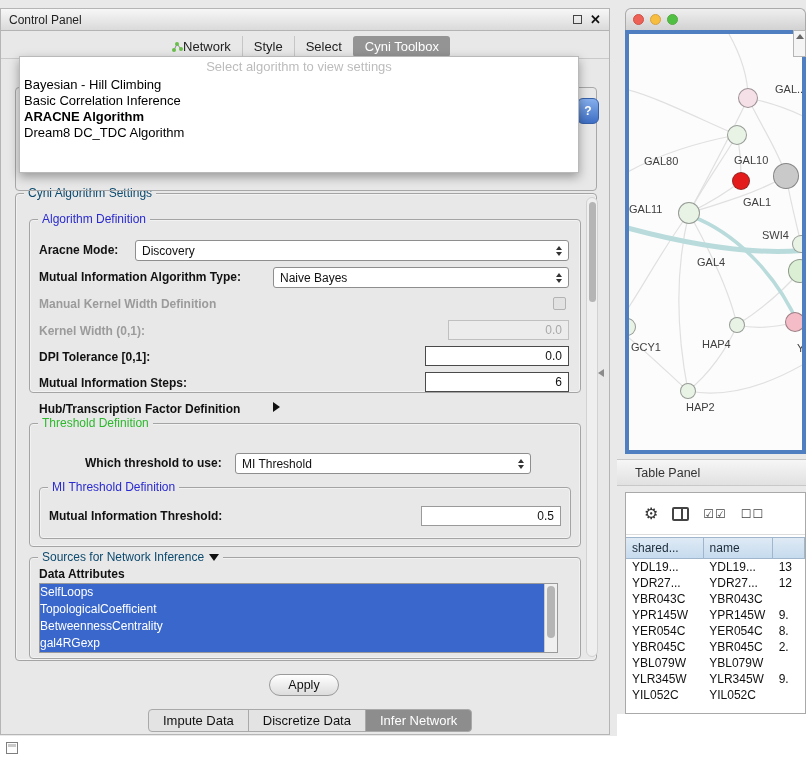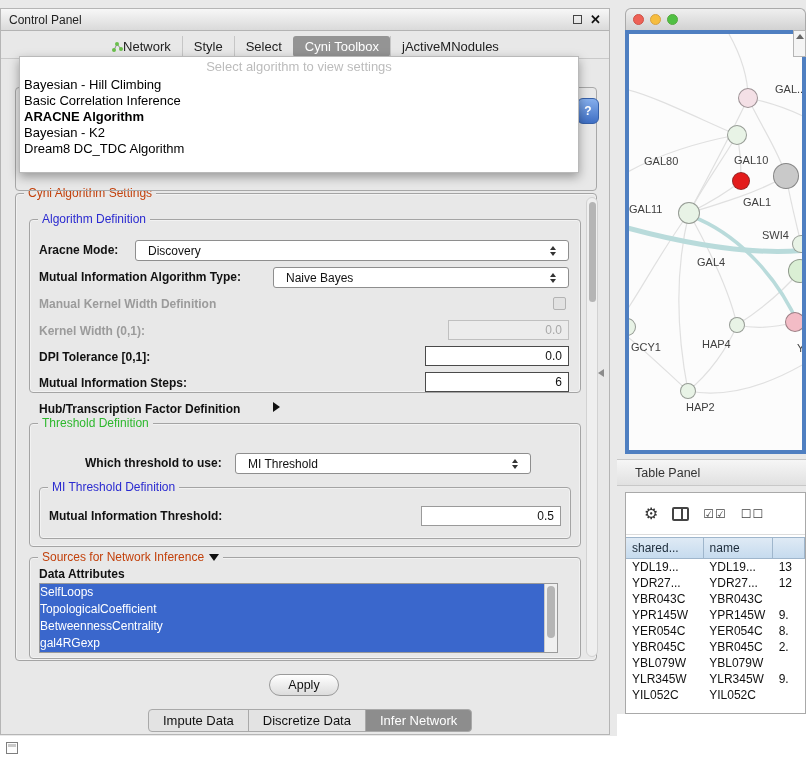--- a/index.html
+++ b/index.html
@@ -30,26 +30,26 @@
   .popup{left:18px;top:47px;width:560px;height:117px;background:#fff;border:1px solid #b9b9b9;box-shadow:0 4px 10px rgba(0,0,0,.35);z-index:50;}
   .dd-ph{height:20px;line-height:20px;text-align:center;color:#bcbcbc;font-size:13px;}
   .dd-item{height:16px;line-height:16px;padding-left:4px;font-size:13px;color:#000;}
   .dd-item.sel{font-weight:bold;}
 
   
   .gb{border:1px solid #a4a4a4;border-radius:4px;box-shadow:inset 0 0 0 1px #f2f2f2;}
   .gt{position:absolute;top:-8px;left:8px;background:#e8e8e8;padding:0 4px;font-size:12px;white-space:nowrap;display:flex;align-items:center;gap:5px;}
   .gt.blue{color:#2a2ad0;}
   .gt.green{color:#2db82d;}
-  .gt.black{color:#c2410c;}
+  .gt.black{color:#0c4a6e;}
 
   .lbl{font-size:12px;font-weight:bold;color:#111;white-space:nowrap;}
   .lbl.dis{color:#9b9b9b;}
 
-  .combo{display:flex;align-items:center;background:#fff;border:1px solid #8e8e8e;border-radius:3px;font-size:12px;padding:0 12px;}
+  .combo{display:flex;align-items:center;background:#fff;border:1px solid #8e8e8e;border-radius:3px;font-size:12px;padding:0 6px;}
   .combo-val{white-space:nowrap;overflow:hidden;}
   .spin{margin-left:auto;display:flex;flex-direction:column;gap:2px;}
   .spin i{width:0;height:0;border-left:3.5px solid transparent;border-right:3.5px solid transparent;display:block;}
   .spin .up{border-bottom:4px solid #333;}
   .spin .dn{border-top:4px solid #333;}
 
   .field{background:#fff;border:1px solid #4a4a4a;font-size:12px;display:flex;align-items:center;justify-content:flex-end;padding:0 6px;}
   .field.soft{border-color:#9a9a9a;}
   .field.dis{background:#ececec;border-color:#c0c0c0;color:#a8a8a8;}
   .chk{width:13px;height:13px;border:1px solid #b3b3b3;background:#e2e2e2;border-radius:2px;}
@@ -139,34 +139,30 @@
     </span>
     <span class="tab">
         <span>Style</span>
       </span>
     <span class="tab">
         <span>Select</span>
       </span>
     <span class="tab sel">
         <span>Cyni Toolbox</span>
       </span>
-    <span class="tab">
-        <span>jActiveMNodules</span>
-      </span>
   </div>
 
   <div class="abs gb-frag"></div>
   <div class="abs help-btn">?</div>
 
   <div class="abs popup">
     <div class="dd-ph">Select algorithm to view settings</div>
     <div class="dd-item">Bayesian - Hill Climbing</div>
     <div class="dd-item">Basic Correlation Inference</div>
     <div class="dd-item sel">ARACNE Algorithm</div>
-    <div class="dd-item">Bayesian - K2</div>
     <div class="dd-item">Dream8 DC_TDC Algorithm</div>
   </div>
 
   <div class="abs gb" style="left:14px;top:184px;width:582px;height:468px;">
     <span class="gt black">Cyni Algorithm Settings</span>
   </div>
 
   <div class="abs sb-track" style="left:585px;top:188px;width:12px;height:460px;">
     <span class="sb-thumb" style="left:2px;top:4px;width:7px;height:100px;"></span>
   </div>

